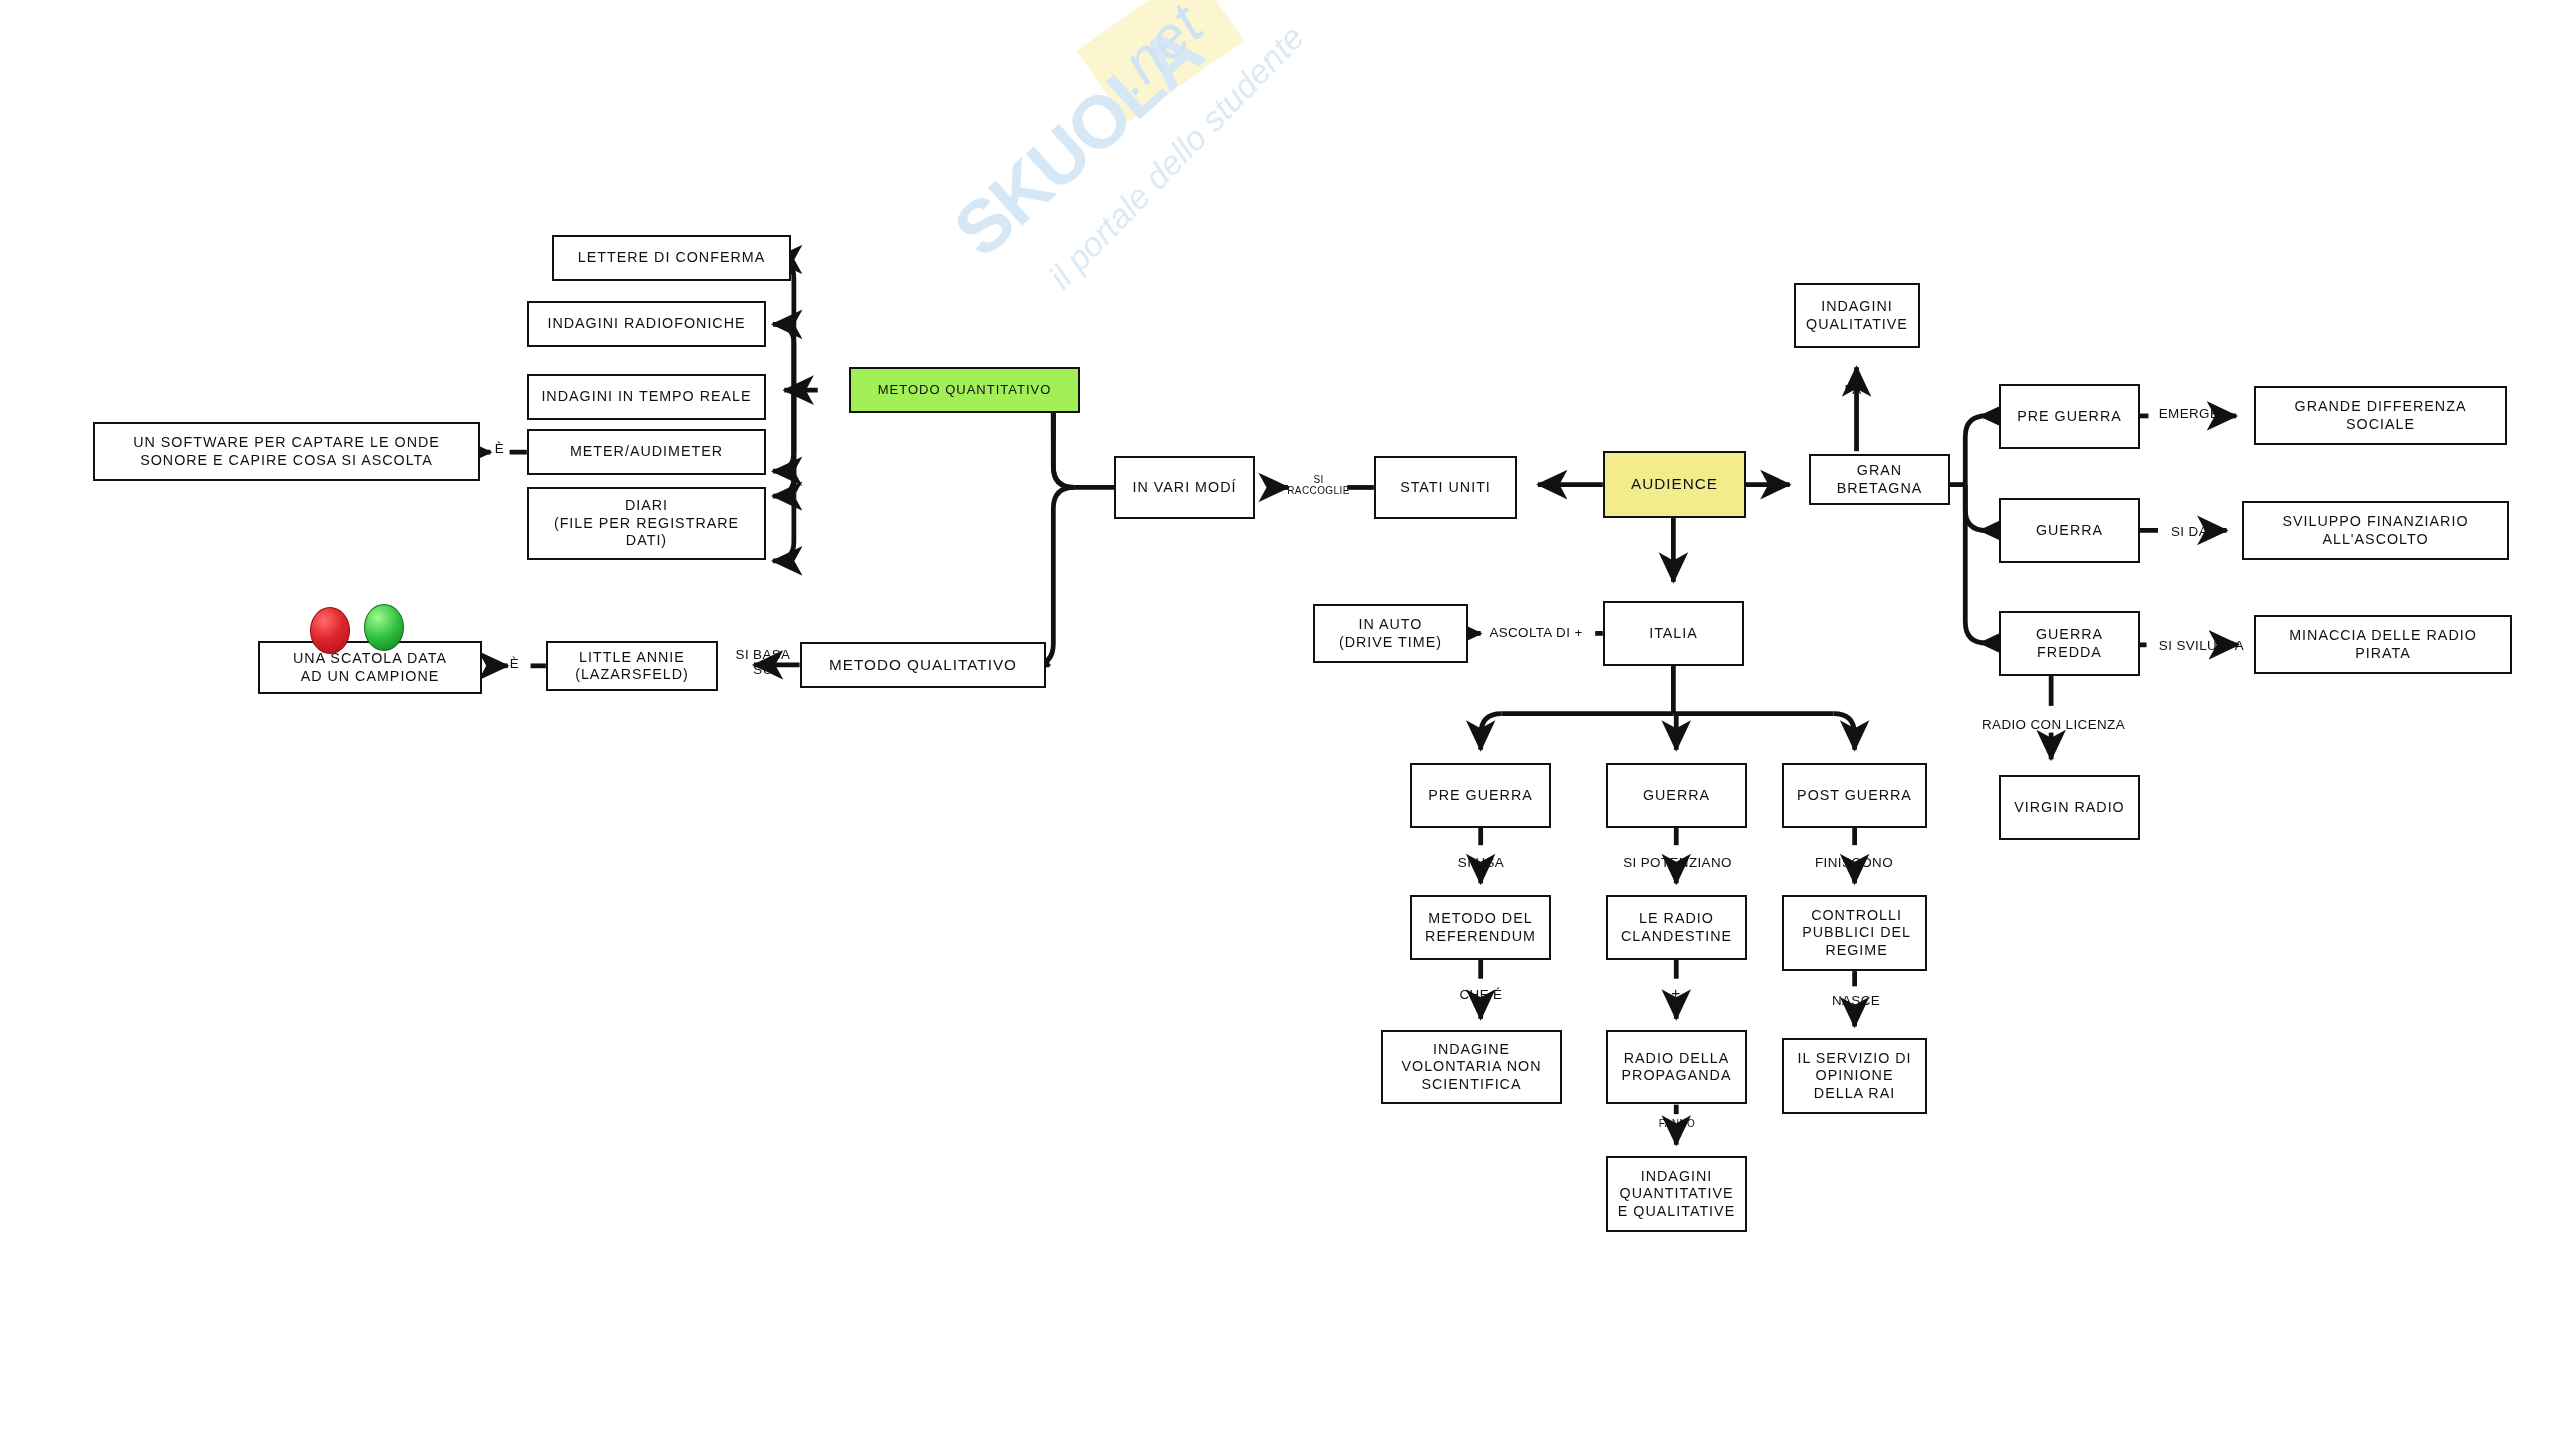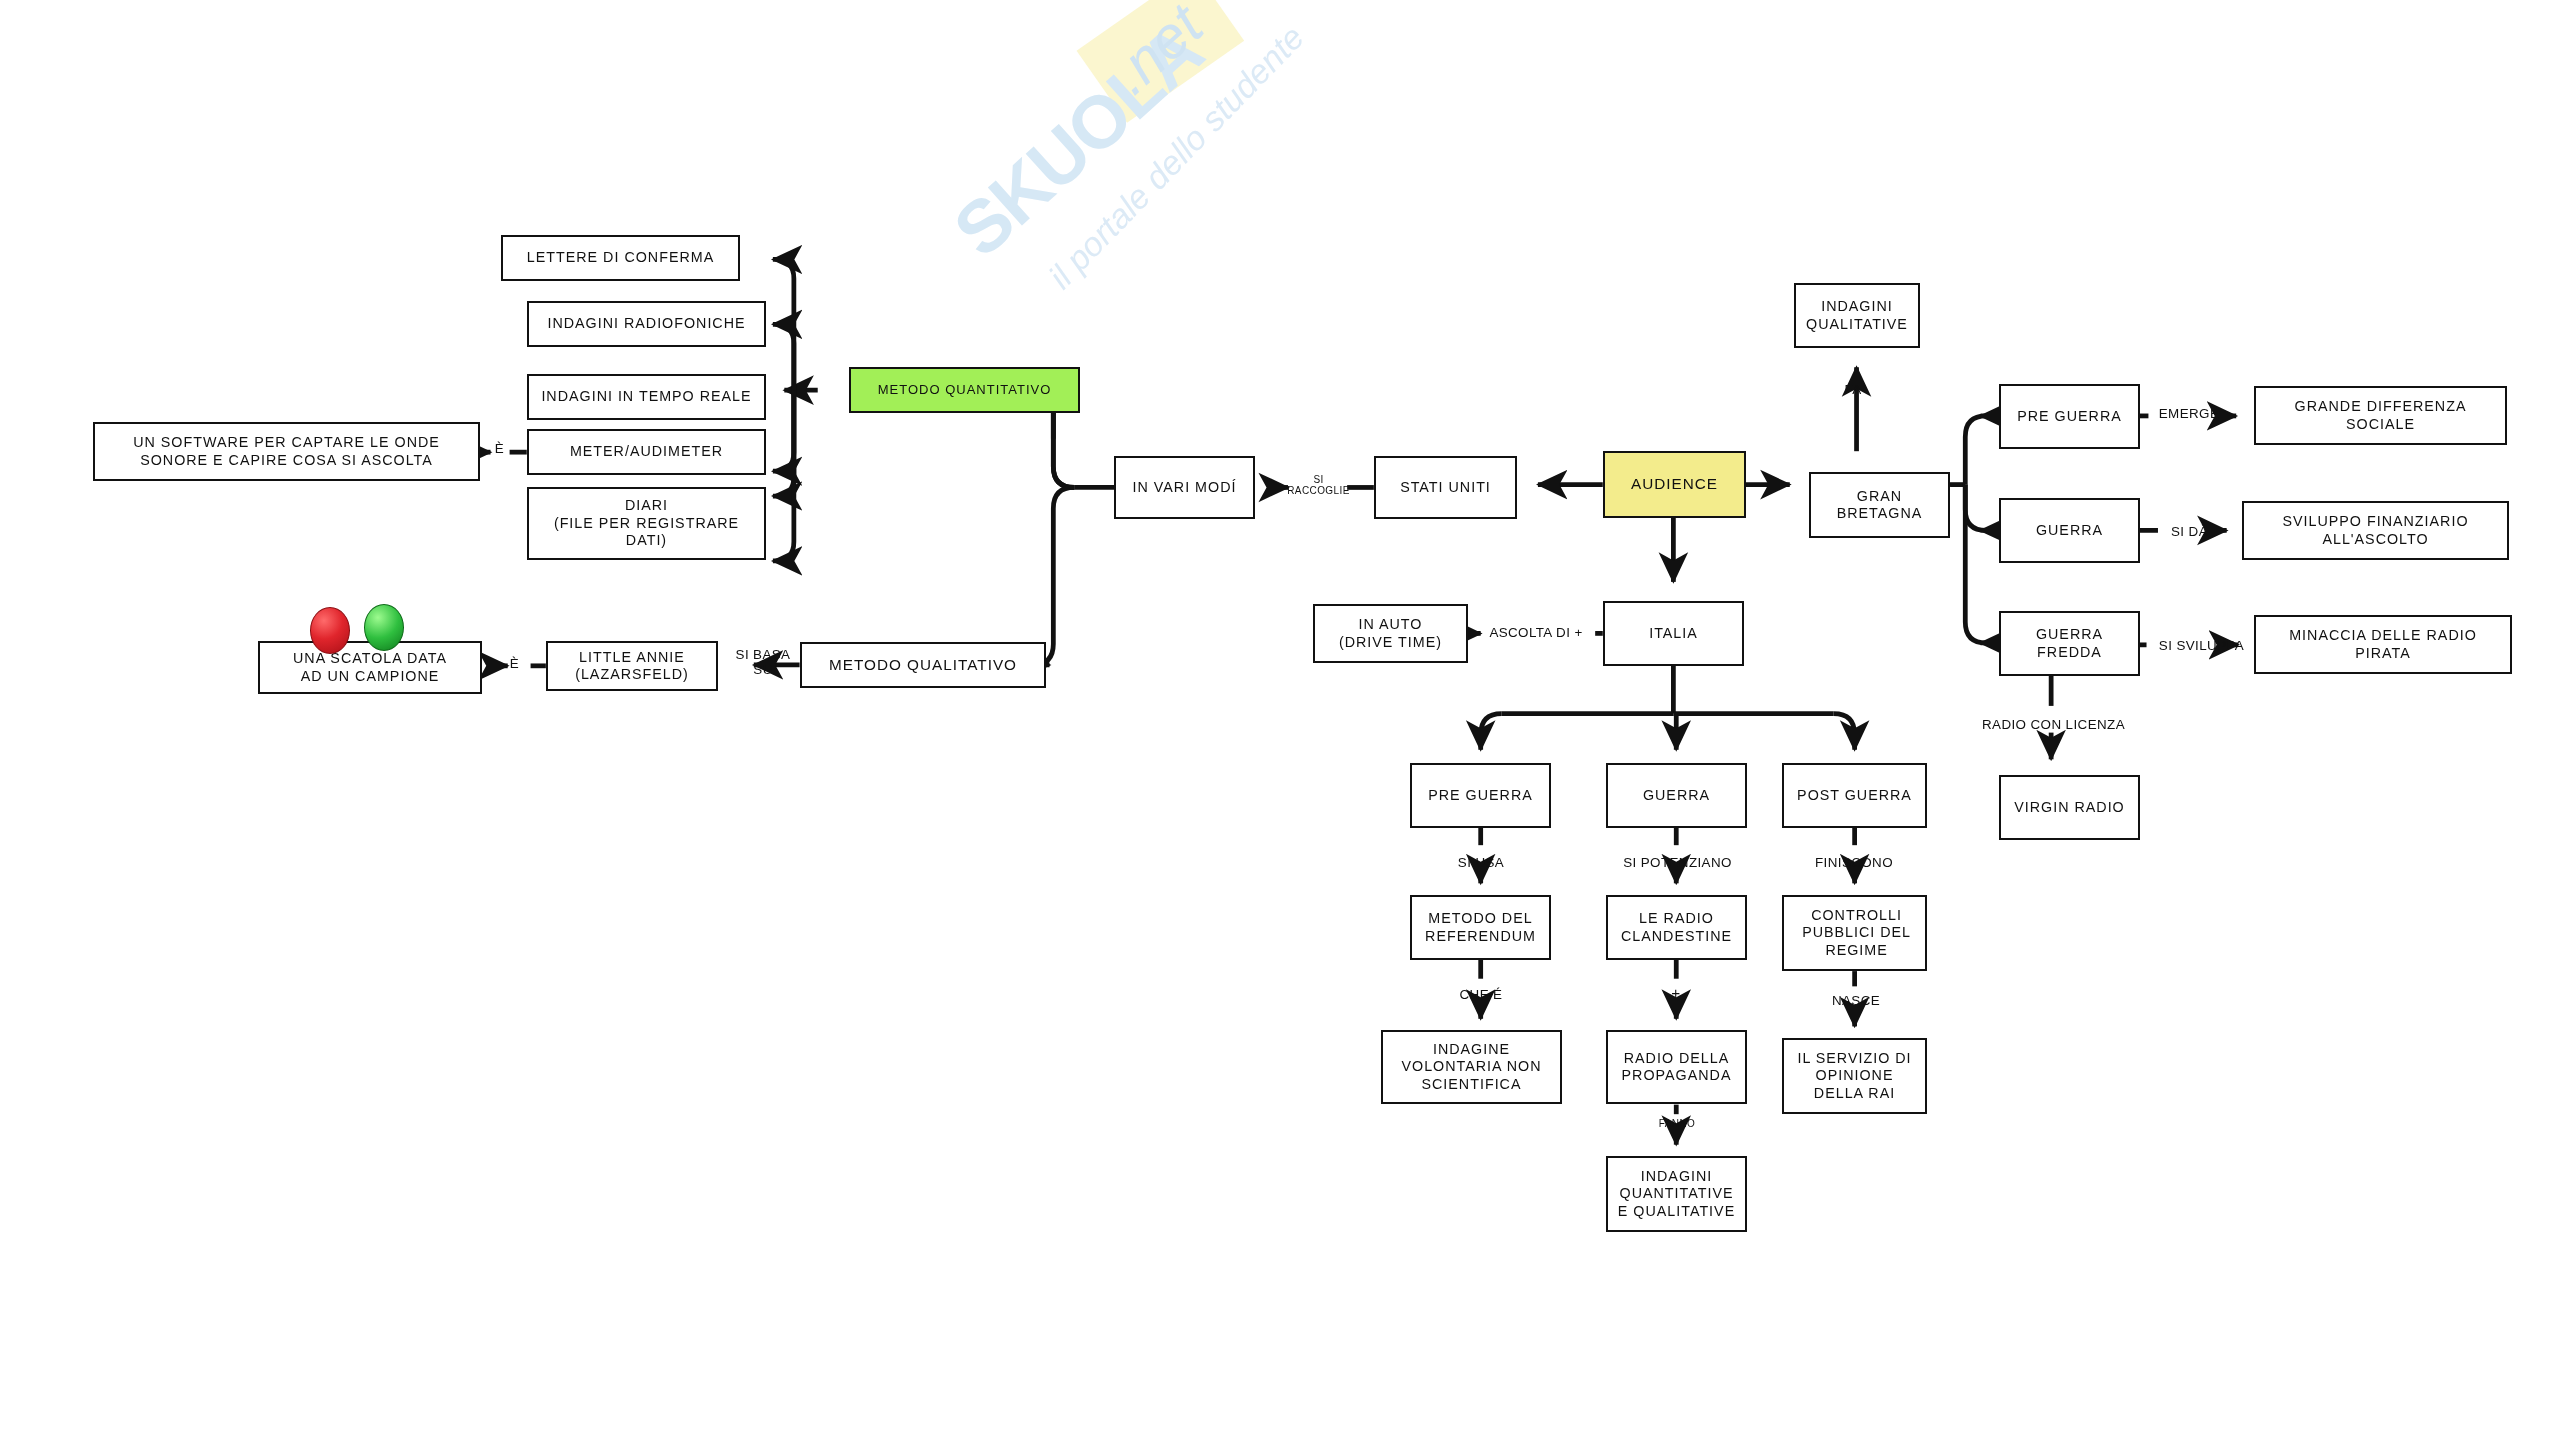--- a/index.html
+++ b/index.html
@@ -214,39 +214,39 @@
 
       <path d="M1944,1018 L1944,1034"></path>
       <path d="M1944,1058 L1944,1076" marker-end="url(#ah)"></path>
 
       <path d="M1757,1158 L1757,1168"></path>
       <path d="M1757,1190 L1757,1200" marker-end="url(#ah)"></path>
     </g>
   </svg>
 
   <div id="nodes-layer">
-      <div class="node" style="left: 501px; top: 235px; width: 239px; height: 46px; font-size: 14.3px;">LETTERE DI CONFERMA</div>
+      <div class="node" style="left: 552px; top: 235px; width: 239px; height: 46px; font-size: 14.3px;">LETTERE DI CONFERMA</div>
       <div class="node" style="left: 527px; top: 301px; width: 239px; height: 46px; font-size: 14.3px;">INDAGINI RADIOFONICHE</div>
       <div class="node" style="left: 527px; top: 374px; width: 239px; height: 46px; font-size: 14.3px;">INDAGINI IN TEMPO REALE</div>
       <div class="node" style="left: 527px; top: 429px; width: 239px; height: 46px; font-size: 14.3px;">METER/AUDIMETER</div>
       <div class="node" style="left: 527px; top: 487px; width: 239px; height: 73px; font-size: 14.3px;">DIARI
 (FILE PER REGISTRARE
 DATI)</div>
       <div class="node" style="left: 93px; top: 422px; width: 387px; height: 59px; font-size: 14.3px;">UN SOFTWARE PER CAPTARE LE ONDE
 SONORE E CAPIRE COSA SI ASCOLTA</div>
       <div class="node green" style="left: 849px; top: 367px; width: 231px; height: 46px; font-size: 13px;">METODO QUANTITATIVO</div>
       <div class="node" style="left: 800px; top: 642px; width: 246px; height: 46px; font-size: 15.3px;">METODO QUALITATIVO</div>
       <div class="node" style="left: 546px; top: 641px; width: 172px; height: 50px; font-size: 14.3px;">LITTLE ANNIE
 (LAZARSFELD)</div>
       <div class="node" style="left: 258px; top: 641px; width: 224px; height: 53px; font-size: 14.3px;">UNA SCATOLA DATA
 AD UN CAMPIONE</div>
       <div class="node" style="left: 1114px; top: 456px; width: 141px; height: 63px; font-size: 14.3px;">IN VARI MODÍ</div>
       <div class="node" style="left: 1374px; top: 456px; width: 143px; height: 63px; font-size: 14.3px;">STATI UNITI</div>
       <div class="node yellow" style="left: 1603px; top: 451px; width: 143px; height: 67px; font-size: 15.3px;">AUDIENCE</div>
-      <div class="node" style="left: 1809px; top: 472px; width: 141px; height: 66px; font-size: 14.3px;">GRAN
+      <div class="node" style="left: 1809px; top: 454px; width: 141px; height: 51px; font-size: 14.3px;">GRAN
 BRETAGNA</div>
       <div class="node" style="left: 1794px; top: 283px; width: 126px; height: 65px; font-size: 14.3px;">INDAGINI
 QUALITATIVE</div>
       <div class="node" style="left: 1999px; top: 384px; width: 141px; height: 65px; font-size: 14.3px;">PRE GUERRA</div>
       <div class="node" style="left: 1999px; top: 498px; width: 141px; height: 65px; font-size: 14.3px;">GUERRA</div>
       <div class="node" style="left: 1999px; top: 611px; width: 141px; height: 65px; font-size: 14.3px;">GUERRA
 FREDDA</div>
       <div class="node" style="left: 2254px; top: 386px; width: 253px; height: 59px; font-size: 14.3px;">GRANDE DIFFERENZA
 SOCIALE</div>
       <div class="node" style="left: 2242px; top: 501px; width: 267px; height: 59px; font-size: 14.3px;">SVILUPPO FINANZIARIO

